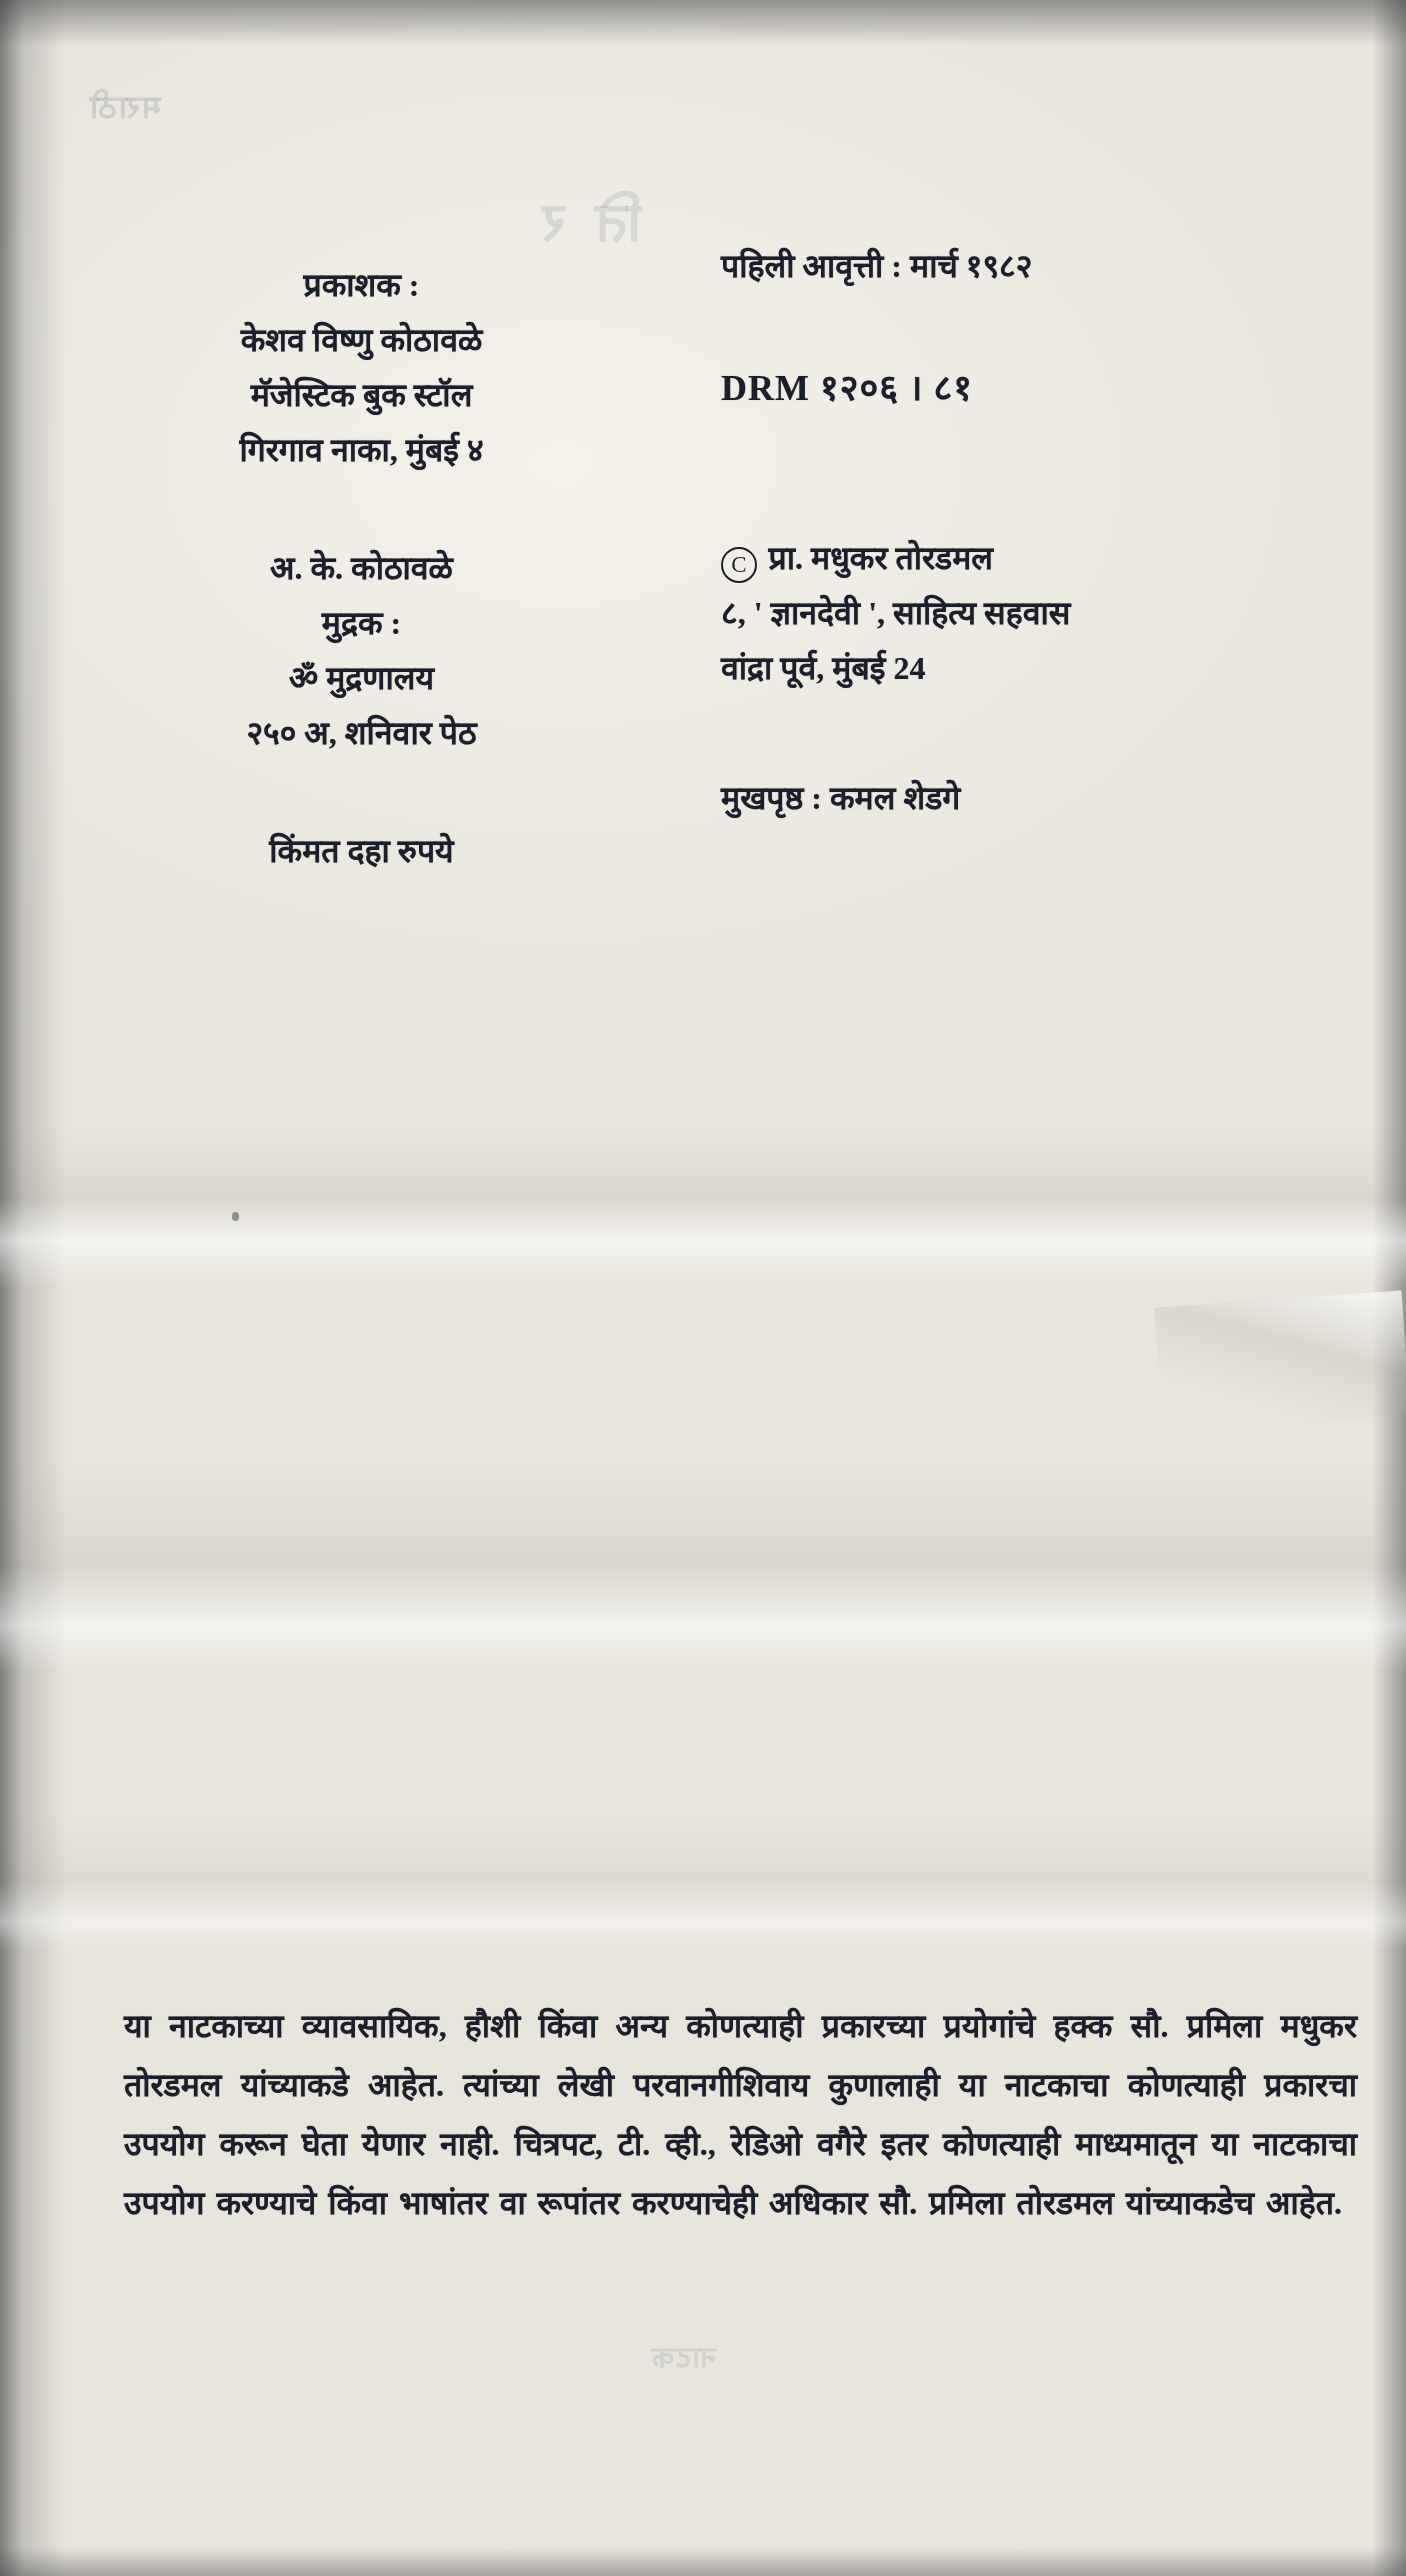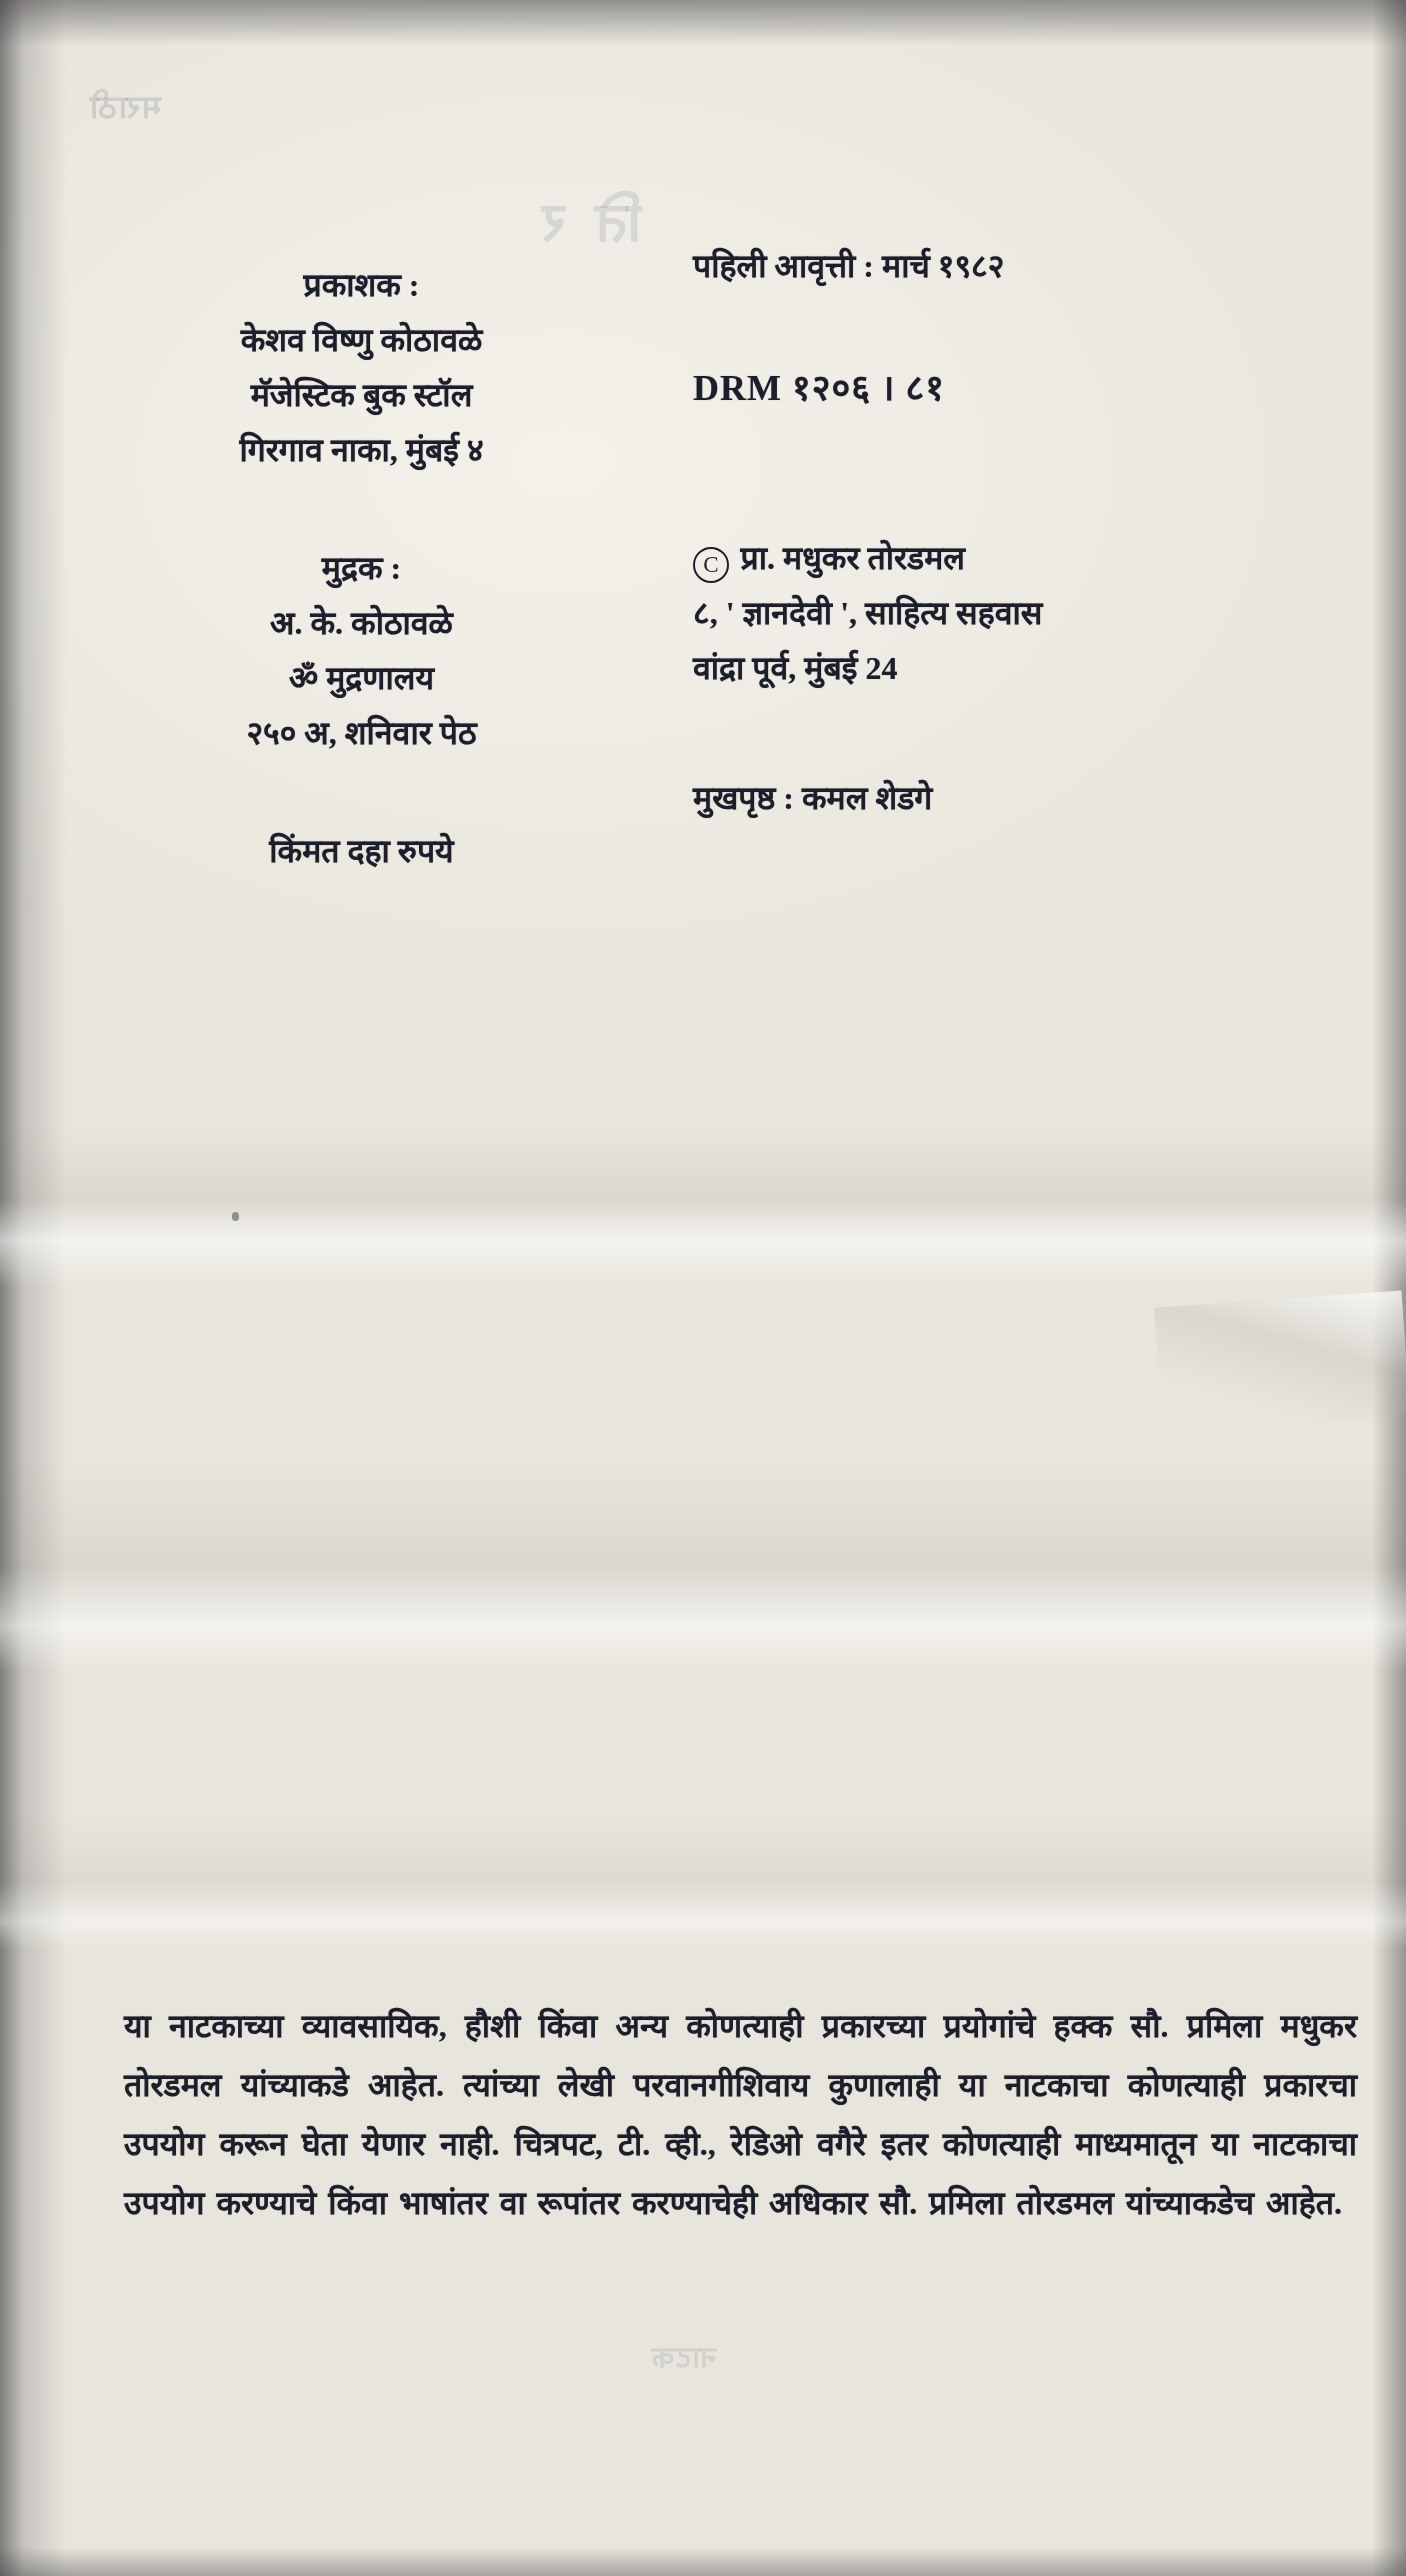--- a/index.html
+++ b/index.html
@@ -71,21 +71,21 @@
   }
   .ghost-a { left: 88px; top: 84px; font-size: 32px; }
   .ghost-b { left: 535px; top: 182px; font-size: 55px; letter-spacing: 7.6px; color: rgba(95,105,135,0.17); }
   .ghost-c { left: 650px; top: 2336px; font-size: 29px; color: rgba(95,105,135,0.16); }
 
   
   .col {
     position: absolute;
   }
   .col-left { left: 94px; top: 258px; width: 535px; text-align: center; }
-  .col-right { left: 693px; top: 239px; width: 592px; }
+  .col-right { left: 721px; top: 239px; width: 592px; }
 
   .blk { margin-bottom: 63px; }
   .line {
     font-size: 32px;
     line-height: 55px;
     white-space: nowrap;
     font-weight: 600;
     text-shadow: 0 0 1px rgba(28,31,43,0.45);
   }
   .line.latin {
@@ -160,22 +160,22 @@
   <div class="col col-left">
 
     <div class="blk">
       <div class="line">प्रकाशक :</div>
       <div class="line">केशव विष्णु कोठावळे</div>
       <div class="line">मॅजेस्टिक बुक स्टॉल</div>
       <div class="line">गिरगाव नाका, मुंबई ४</div>
     </div>
 
     <div class="blk">
+      <div class="line">अ. के. कोठावळे</div>
       <div class="line">मुद्रक :</div>
-      <div class="line">अ. के. कोठावळे</div>
       <div class="line">ॐ मुद्रणालय</div>
       <div class="line">२५० अ, शनिवार पेठ</div>
     </div>
 
     <div class="line price">किंमत दहा रुपये</div>
   </div>
 
   <div class="col col-right">
 
     <div class="line" style="margin-bottom:67px;">पहिली आवृत्ती : मार्च १९८२</div>

